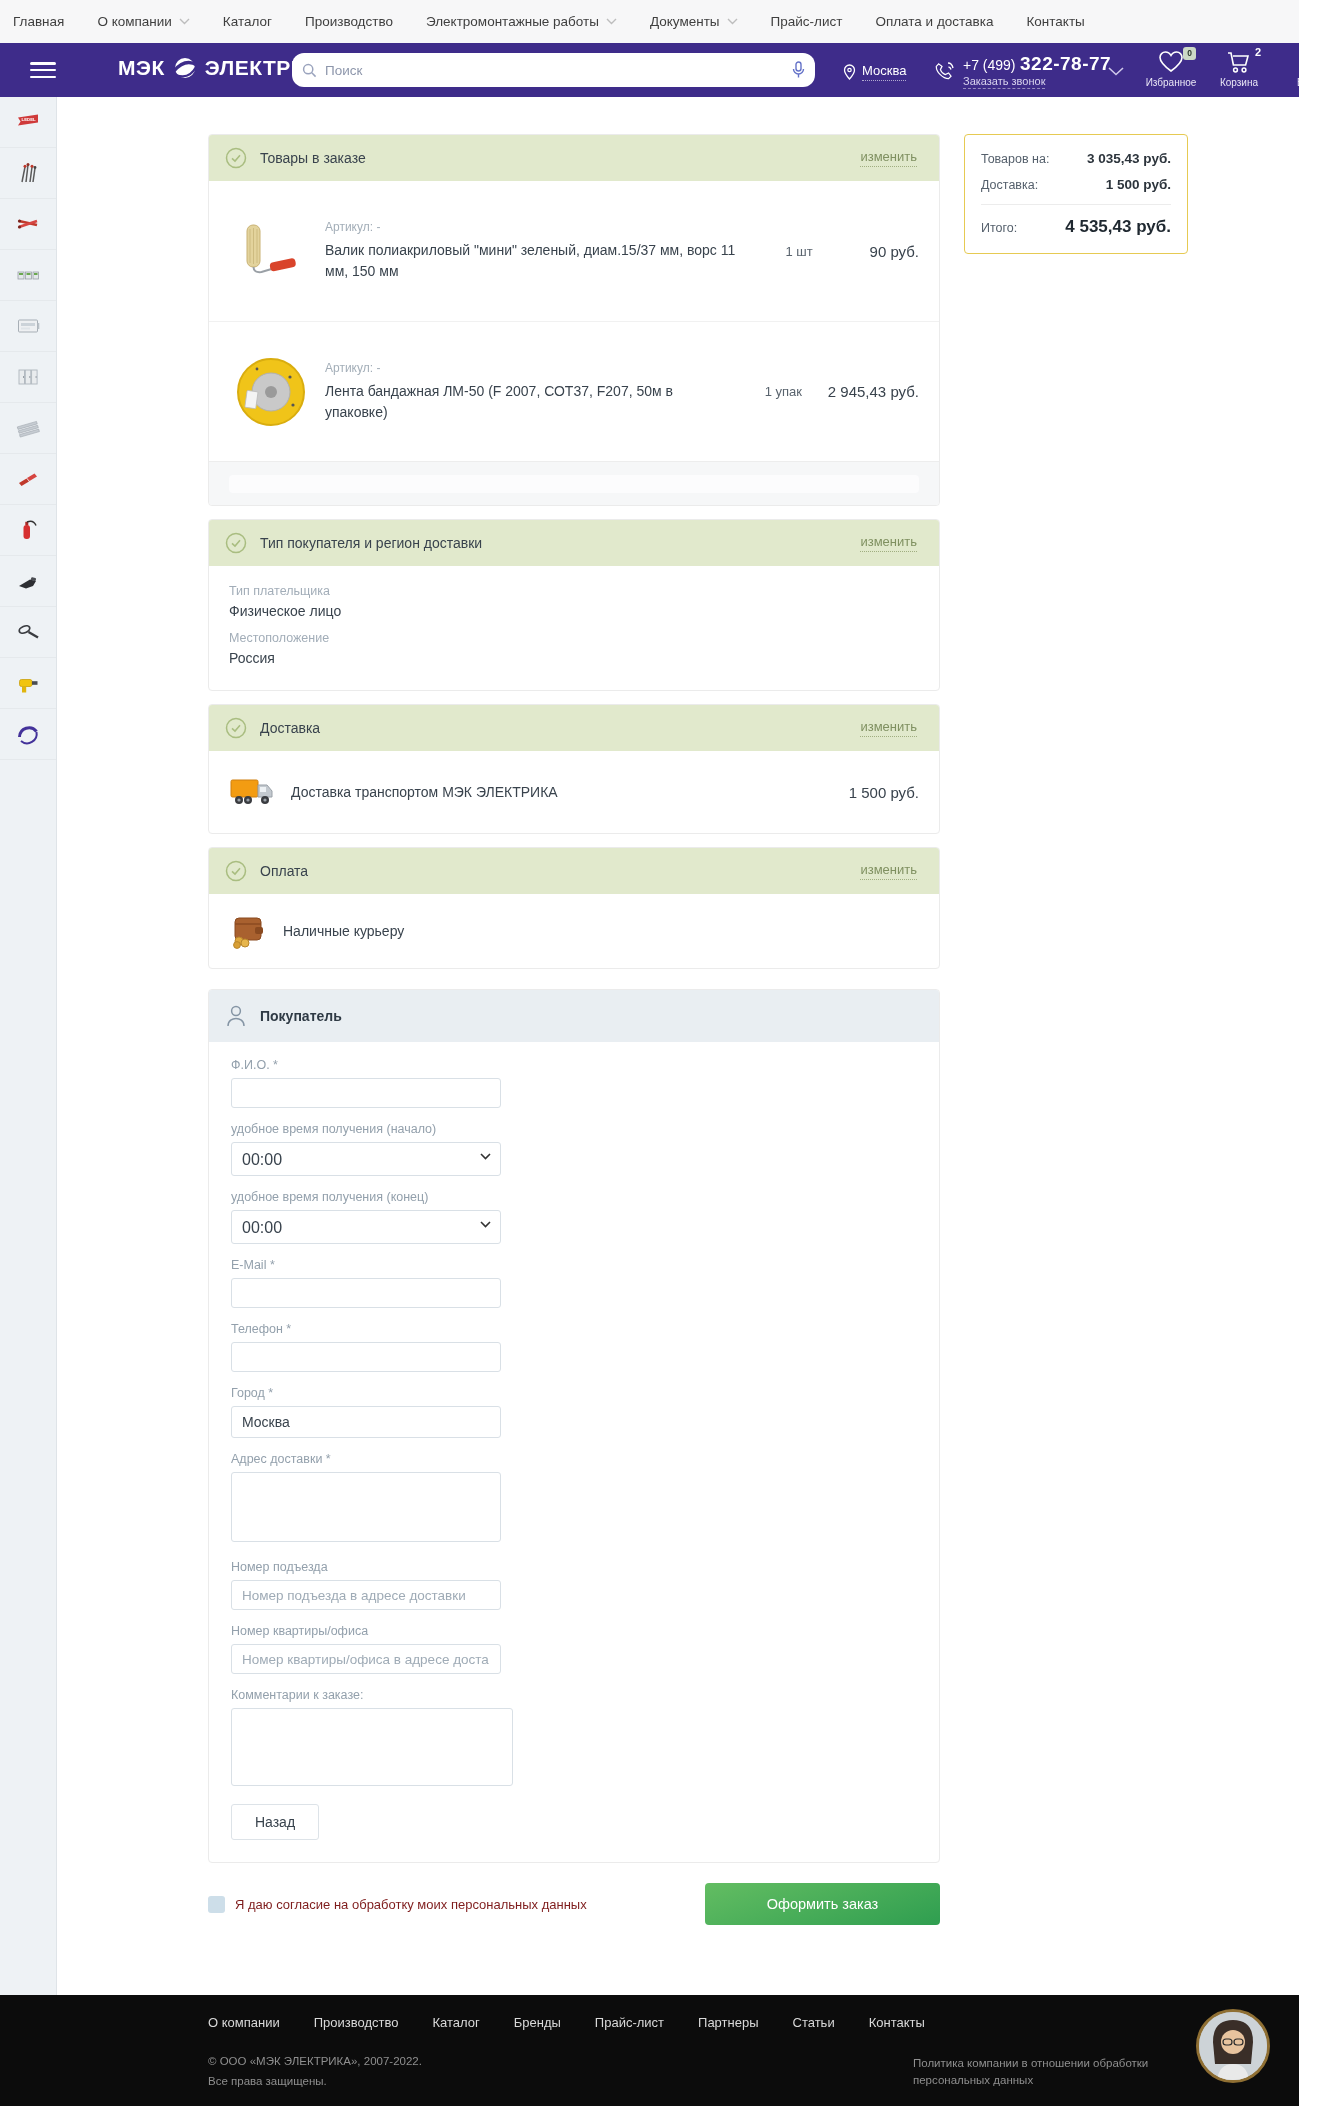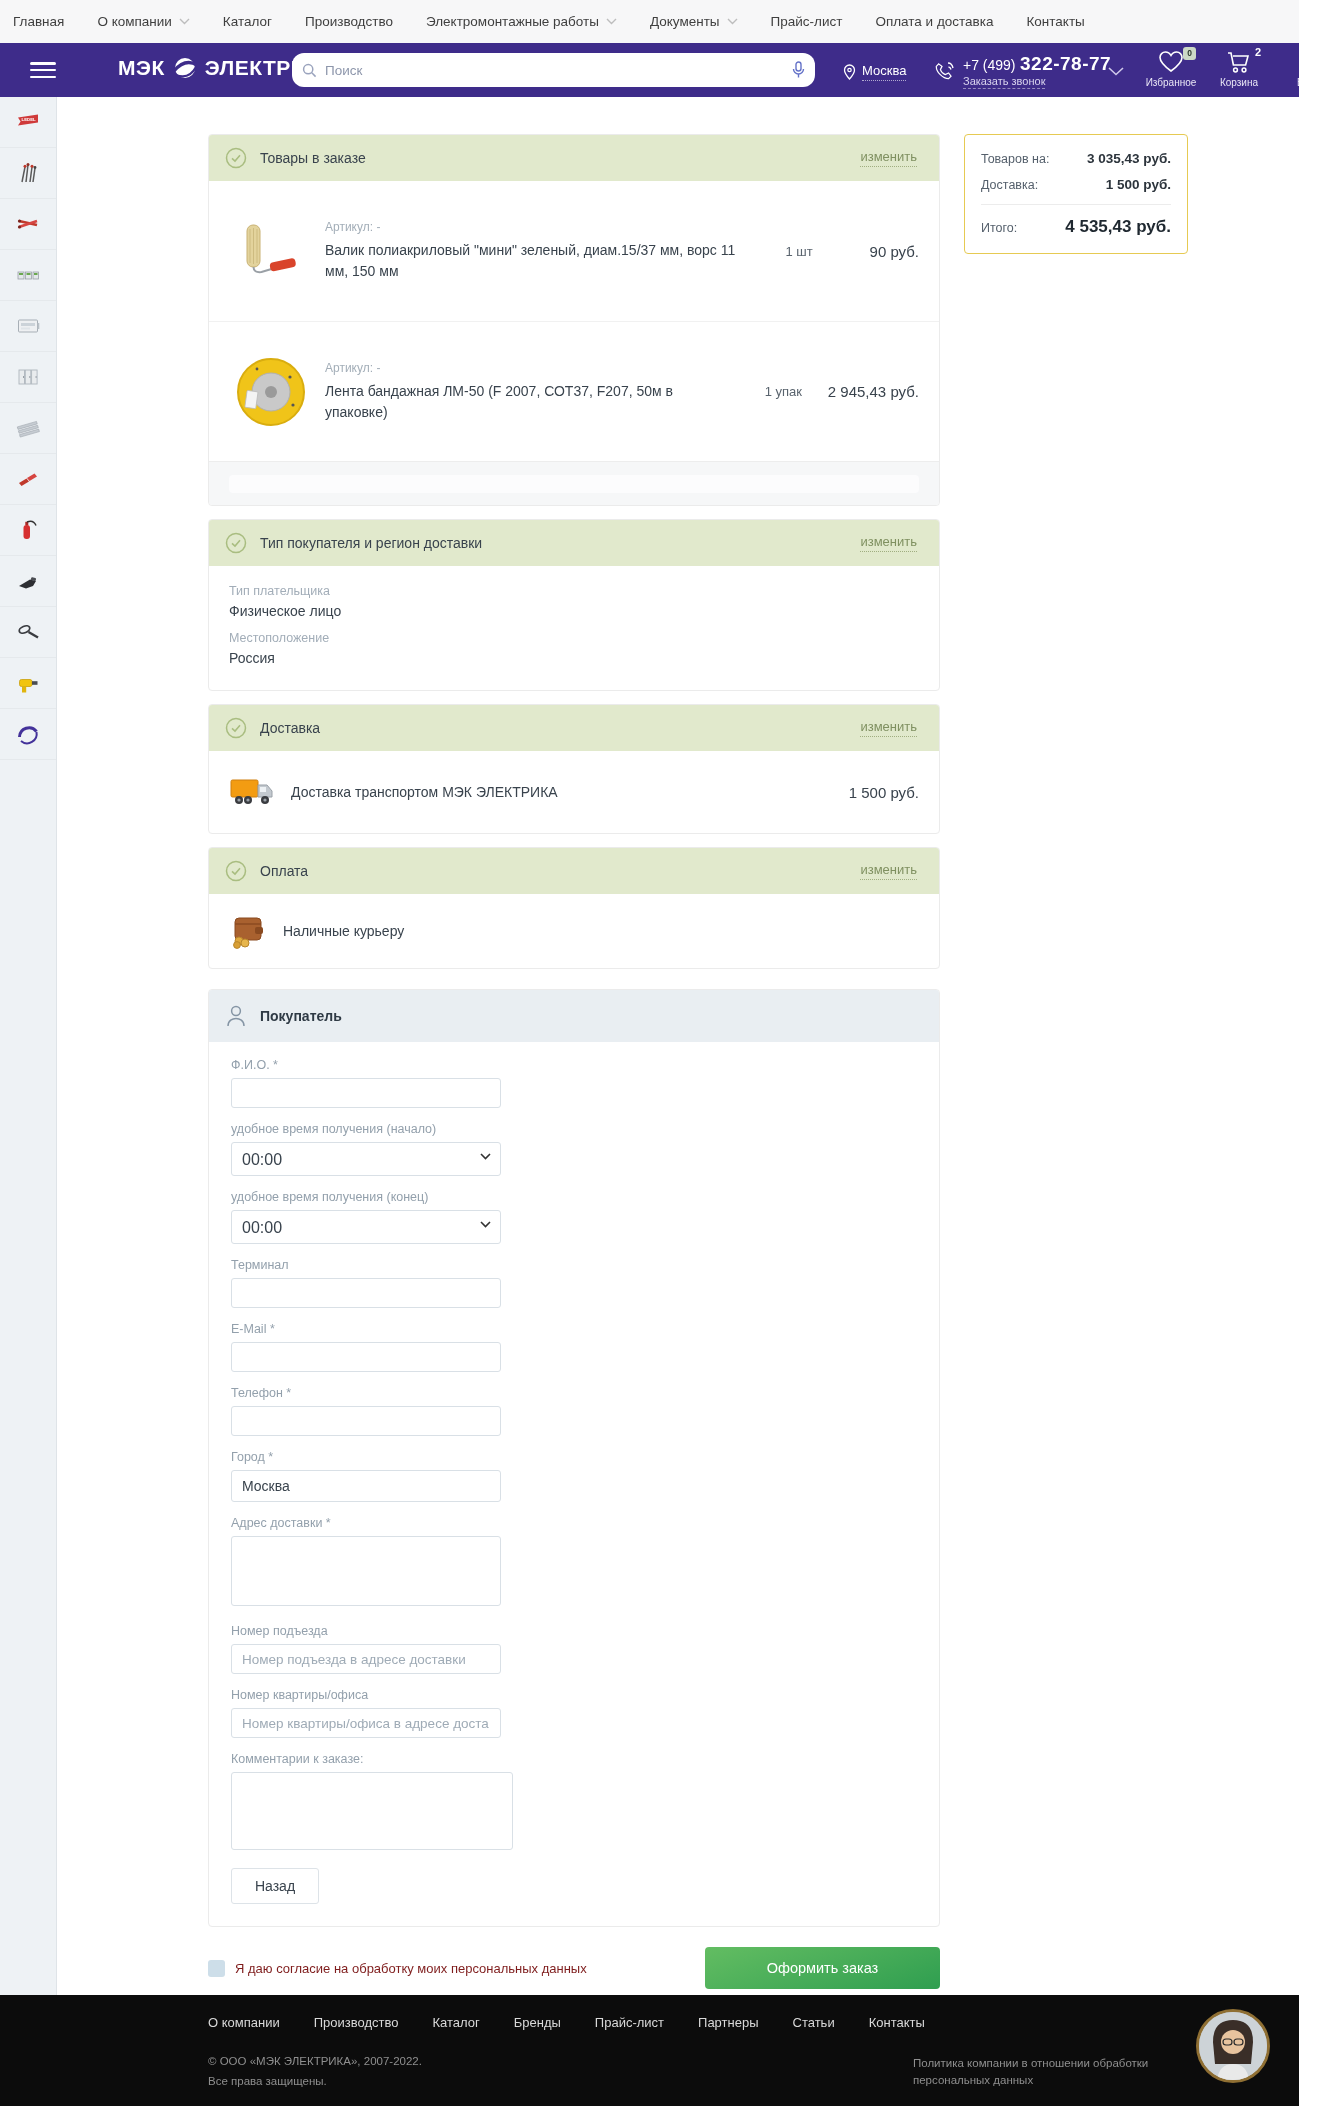--- a/index.html
+++ b/index.html
@@ -528,24 +528,20 @@
           <div class="selwrap">
             <select class="sel">
               <option>00:00</option>
             </select>
             <svg class="sel-chev" width="11" height="7" viewBox="0 0 11 7">
                 <polyline points="1,1 5.5,5.5 10,1" fill="none" stroke="#333" stroke-width="1.6"></polyline>
               </svg>
           </div>
         </div>
 
-        <div class="fgroup">
-          <div class="flabel">Терминал</div>
-          <input class="txt" type="text" style="">
-        </div>
 
         <div class="fgroup">
           <div class="flabel">E-Mail *</div>
           <input class="txt" type="text" style="">
         </div>
 
         <div class="fgroup">
           <div class="flabel">Телефон *</div>
           <input class="txt" type="text" style="">
         </div>

